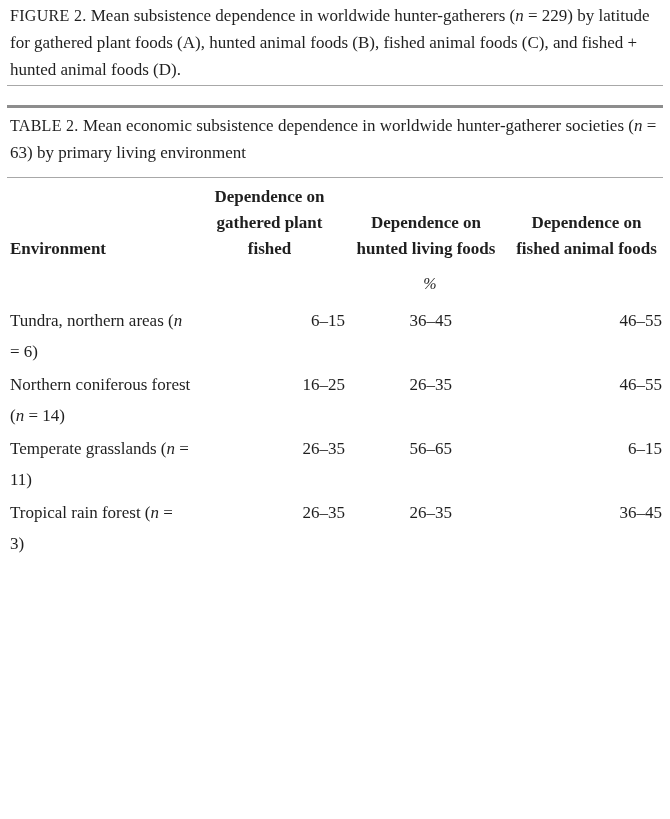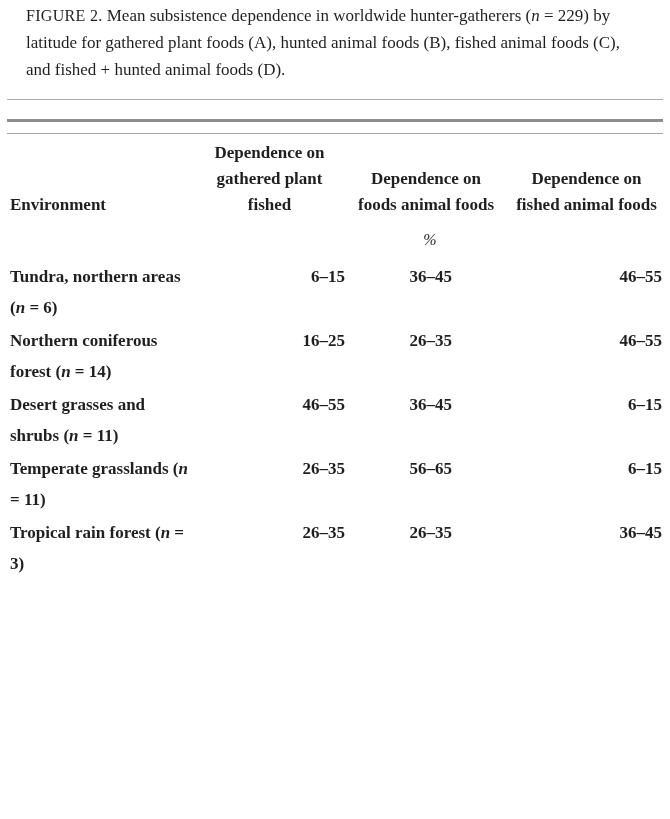--- a/index.html
+++ b/index.html
@@ -11,21 +11,21 @@
   html,body{margin:0;padding:0;}
   body{
     width:670px;height:819px;overflow:hidden;box-sizing:border-box;
     background:var(--bg);color:var(--text);
     font-family:"Liberation Serif","DejaVu Serif",serif;
   }
   .page{padding:0 7px;width:656px;}
 
   
   .caption{
-    font-size:17px;line-height:27px;margin:16px;padding:2px 3px 0 3px;
+    font-size:17px;line-height:27px;margin:0;padding:2px 3px 0 3px;
     text-align:left;
   }
   .caption .cap-label{font-size:16px;letter-spacing:.3px;}
   .fig-caption{margin-top:0;}
   .tbl-caption{margin-top:2px;}
 
   
   .rule{border:0;margin:0;height:0;}
   .rule-thin{border-top:1px solid var(--rule-thin);}
   .rule-thick{border-top:3px solid var(--rule-thick);}
@@ -49,39 +49,39 @@
   th.col-fished{padding-left:10px;}
 
   td.unit-cell{
     text-align:center;font-style:italic;font-size:16px;
     line-height:27px;padding:8px 0 0 0;
   }
 
   tbody td{
     line-height:31px;vertical-align:top;
     padding:0 0 2px 0;
-    font-weight:bold;
   }
   tbody tr.first-row td{padding-top:8px;}
   td.env{text-align:left;padding-left:3px;padding-right:6px;}
   td.num{text-align:right;}
   td.num-gathered{padding-right:7px;}
   td.num-hunted{padding-right:48px;}
   td.num-fished{padding-right:1px;}
 </style>
 </head>
 <body>
 
 <div class="page">
 
   <p class="caption fig-caption"><span class="cap-label">FIGURE 2.</span><span> </span><span>Mean subsistence dependence in worldwide hunter-gatherers (<i>n</i> = 229) by latitude for gathered plant foods (A), hunted animal foods (B), fished animal foods (C), and fished + hunted animal foods (D).</span></p>
 
   <hr class="rule rule-thin rule-a">
   <hr class="rule rule-thick rule-b">
 
+  <p class="caption tbl-caption"><span class="cap-label">TABLE 2.</span><span> </span><span>Mean economic subsistence dependence in worldwide hunter-gatherer societies (<i>n</i> = 63) by primary living environment</span></p>
 
   <hr class="rule rule-thin rule-c">
 
   <table>
     <colgroup>
       <col style="width:190px">
       <col style="width:155px">
       <col style="width:148px">
       <col style="width:163px">
     </colgroup>
@@ -89,21 +89,21 @@
       <tr>
         <th class="col-env">
           <span class="hline">Environment</span>
         </th>
         <th class="col-gathered">
           <span class="hline">Dependence on</span>
           <span class="hline">gathered plant fished</span>
         </th>
         <th class="col-hunted">
           <span class="hline">Dependence on</span>
-          <span class="hline">foods animal foods</span>
+          <span class="hline">hunted living foods</span>
         </th>
         <th class="col-fished">
           <span class="hline">Dependence on</span>
           <span class="hline">fished animal foods</span>
         </th>
       </tr>
       <tr>
         <td></td>
         <td class="unit-cell" colspan="3">%</td>
       </tr>
@@ -115,26 +115,20 @@
         <td class="num num-hunted">36–45</td>
         <td class="num num-fished">46–55</td>
       </tr>
       <tr>
         <td class="env">Northern coniferous forest (<i>n</i> = 14)</td>
         <td class="num num-gathered">16–25</td>
         <td class="num num-hunted">26–35</td>
         <td class="num num-fished">46–55</td>
       </tr>
       <tr>
-        <td class="env">Desert grasses and shrubs (<i>n</i> = 11)</td>
-        <td class="num num-gathered">46–55</td>
-        <td class="num num-hunted">36–45</td>
-        <td class="num num-fished">6–15</td>
-      </tr>
-      <tr>
         <td class="env">Temperate grasslands (<i>n</i> = 11)</td>
         <td class="num num-gathered">26–35</td>
         <td class="num num-hunted">56–65</td>
         <td class="num num-fished">6–15</td>
       </tr>
       <tr>
         <td class="env">Tropical rain forest (<i>n</i> = 3)</td>
         <td class="num num-gathered">26–35</td>
         <td class="num num-hunted">26–35</td>
         <td class="num num-fished">36–45</td>

